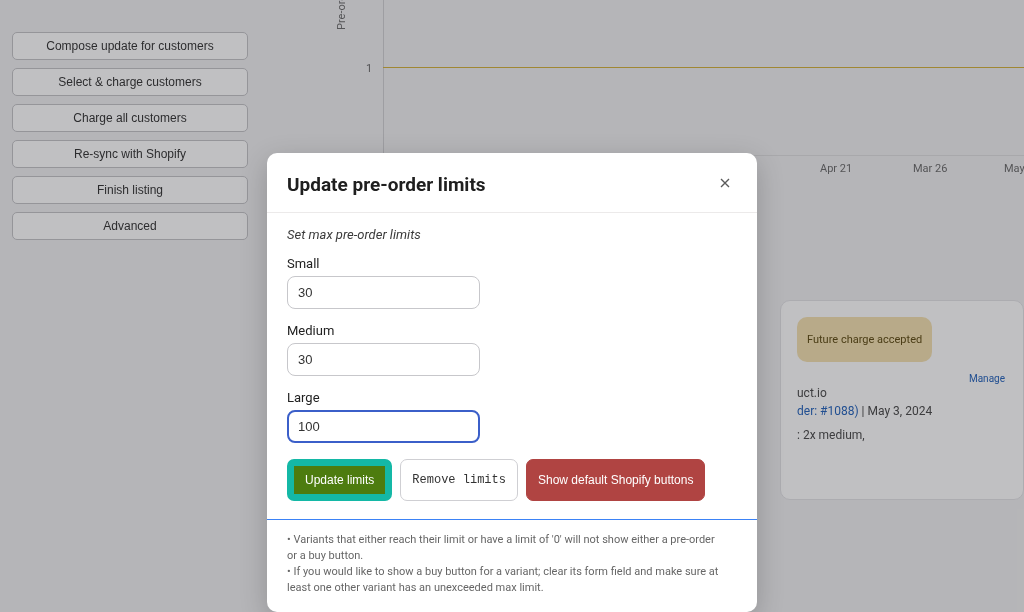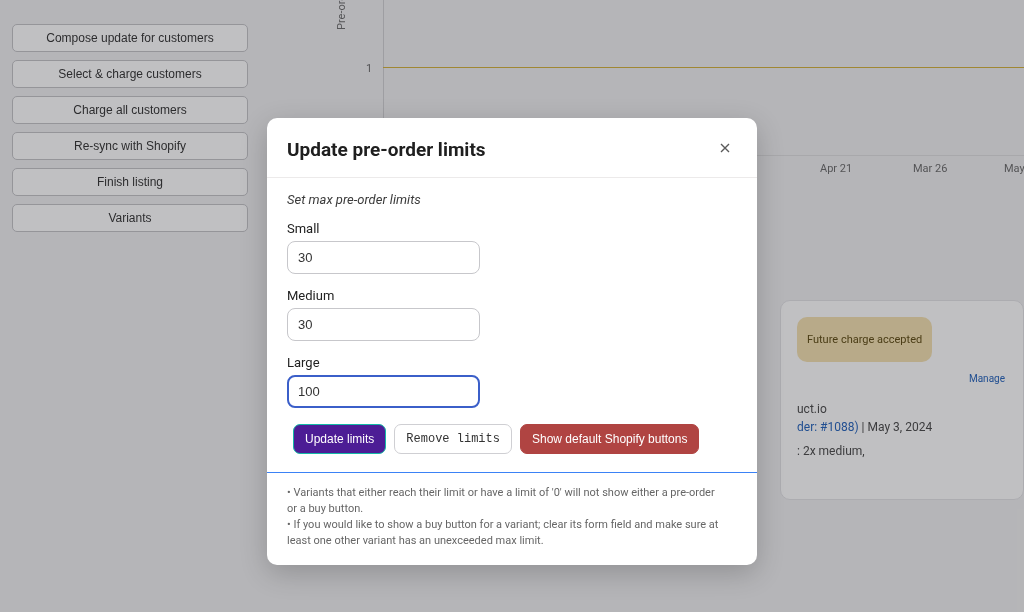--- a/index.html
+++ b/index.html
@@ -2,74 +2,74 @@
 <html><head>
 <meta charset="utf-8">
 <style>
   * { box-sizing: border-box; margin: 0; padding: 0; }
   html, body { width: 1024px; height: 612px; overflow: hidden; font-family: -apple-system, BlinkMacSystemFont, "Segoe UI", Roboto, Helvetica, Arial, sans-serif; }
   body { background: #f0f0f2; position: relative; }
 
   
   .bg { width: 1024px; height: 612px; position: relative; }
 
-  .sidebar-actions { position: absolute; left: 0; top: 24px; width: 248px; padding-left: 12px; }
+  .sidebar-actions { position: absolute; left: 0; top: 32px; width: 248px; padding-left: 12px; }
   .sidebar-btn {
     display: block; width: 100%; margin-bottom: 8px;
     border: 1px solid #c4c4c7; background: #fff; color: #333;
     border-radius: 5px; font-size: 12px; line-height: 1; padding: 7px 10px; text-align: center; cursor: pointer;
   }
   .y-axis-label { position: absolute; left: 335px; top: 30px; font-size: 11px; color: #6b6b6b; transform: rotate(-90deg); transform-origin: left top; }
   .y-tick { position: absolute; left: 366px; top: 62px; font-size: 11px; color: #6b6b6b; }
   .chart-grid { position: absolute; left: 383px; top: 0; right: 0; height: 156px; border-left: 1px solid #d0d0d3; border-bottom: 1px solid #dedee0; }
   .chart-baseline { position: absolute; left: 383px; right: 0; top: 67px; height: 1px; background: #d3b03a; }
   .x-tick { position: absolute; top: 162px; font-size: 11px; color: #6b6b6b; }
 
   .card-snip { position: absolute; left: 780px; top: 300px; right: 0; background: #fff; border: 1px solid #e4e4e7; border-radius: 10px; height: 200px; padding: 16px; }
-  .badge { display: inline-block; background: #f4e1b0; color: #5d4a12; font-size: 11px; padding: 16px 10px; border-radius: 10px; margin-bottom: 40px; }
+  .badge { display: inline-block; background: #f4e1b0; color: #5d4a12; font-size: 11px; padding: 16px 10px; border-radius: 10px; margin-bottom: 24px; }
   .snip-line { font-size: 12px; color: #4a4a4a; margin-bottom: 4px; }
   .snip-line .link { color: #2463bc; }
   .snip-manage { position: absolute; right: 18px; top: 72px; color: #2463bc; font-size: 10px; }
 
   .back-btn { position: absolute; left: 322px; top: 524px; width: 30px; height: 26px; border: 1px solid #c9c9cd; background: #fff; border-radius: 6px; display: flex; align-items: center; justify-content: center; cursor: pointer; }
   .back-btn svg { width: 14px; height: 14px; stroke: #5a5a5a; }
 
   
-  .overlay { position: absolute; inset: 0; background: rgba(30,30,35,0.28); display: flex; align-items: flex-start; justify-content: center; }
+  .overlay { position: absolute; inset: 0; background: rgba(30,30,35,0.28); display: flex; align-items: flex-end; justify-content: center; }
   .modal { width: 490px; background: #fff; border-radius: 10px; margin-top: 118px; box-shadow: 0 8px 28px rgba(0,0,0,0.2); overflow: hidden; }
   .modal-header { padding: 18px 20px 14px 20px; display: flex; align-items: center; justify-content: space-between; border-bottom: 1px solid #eceaea; }
   .modal-header h2 { font-size: 19px; font-weight: 700; color: #1f1f1f; }
   .close-btn { background: none; border: none; cursor: pointer; padding: 4px; }
   .close-btn svg { width: 16px; height: 16px; stroke: #5a5a5a; stroke-width: 2; }
   .modal-body { padding: 14px 20px 18px 20px; }
   .section-label { font-size: 13px; color: #3b3b3b; margin-bottom: 14px; font-style: italic; }
   .field { margin-bottom: 14px; }
   .field label { display: block; font-size: 13px; color: #222; margin-bottom: 5px; }
   .field input { width: 193px; padding: 8px 10px; font-size: 13px; border: 1px solid #c7c7cb; border-radius: 8px; background: #fff; color: #333; }
   .field input.focused { border: 2px solid #3b5fc9; padding: 7px 9px; }
   .btn-row { display: flex; gap: 8px; margin-top: 16px; }
   .btn { font-size: 12px; padding: 7px 11px; border-radius: 7px; cursor: pointer; }
-  .btn-dark { background: #4c1d95; color: #fff; border: 1px solid #14b8a6; margin-left: 6px; }
+  .btn-dark { background: #4d7c0f; color: #fff; border: 7px solid #14b8a6; }
   .btn-light { background: #fff; color: #333; border: 1px solid #cfcfd3; font-family: Liberation Mono, monospace; }
   .btn-danger { background: #b04442; color: #fff; border: 1px solid #b04442; }
   .modal-footer { border-top: 1px solid #3b82f6; padding: 12px 36px 16px 20px; }
   .note { font-size: 11px; color: #666; line-height: 1.45; }
 </style>
 </head>
 <body>
 
 <div class="bg">
 
   <div class="sidebar-actions">
     <button class="sidebar-btn">Compose update for customers</button>
     <button class="sidebar-btn">Select &amp; charge customers</button>
     <button class="sidebar-btn">Charge all customers</button>
     <button class="sidebar-btn">Re-sync with Shopify</button>
     <button class="sidebar-btn">Finish listing</button>
-    <button class="sidebar-btn">Variants</button>
+    <button class="sidebar-btn">Advanced</button>
   </div>
 
   <div class="y-axis-label">Pre-orders</div>
   <div class="y-tick">1</div>
   <div class="chart-grid"></div>
   <div class="chart-baseline"></div>
   <span class="x-tick" style="left:820px">Apr 21</span>
   <span class="x-tick" style="left:913px">Mar 26</span>
   <span class="x-tick" style="left:1004px">May</span>
 

